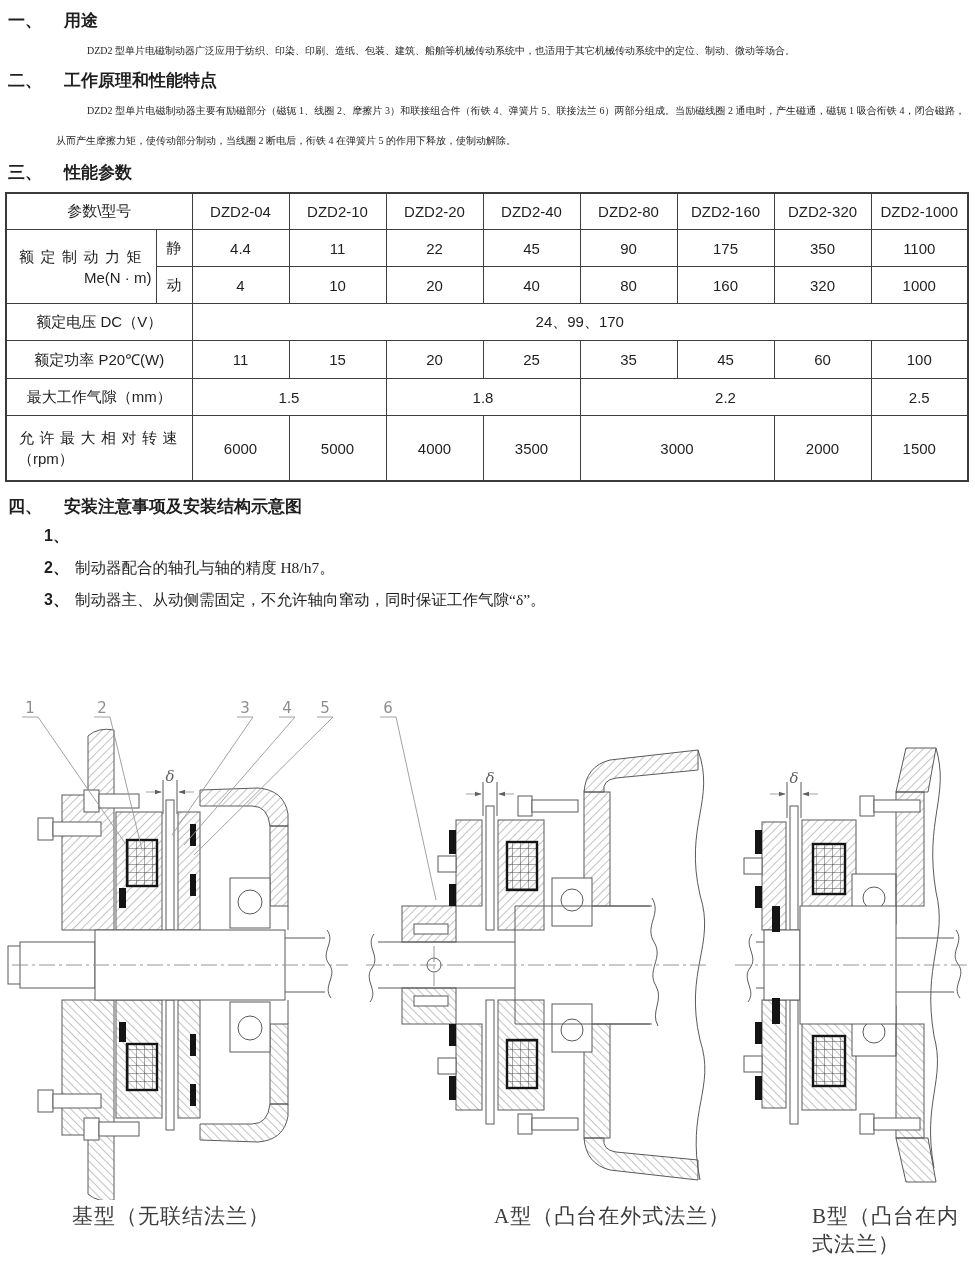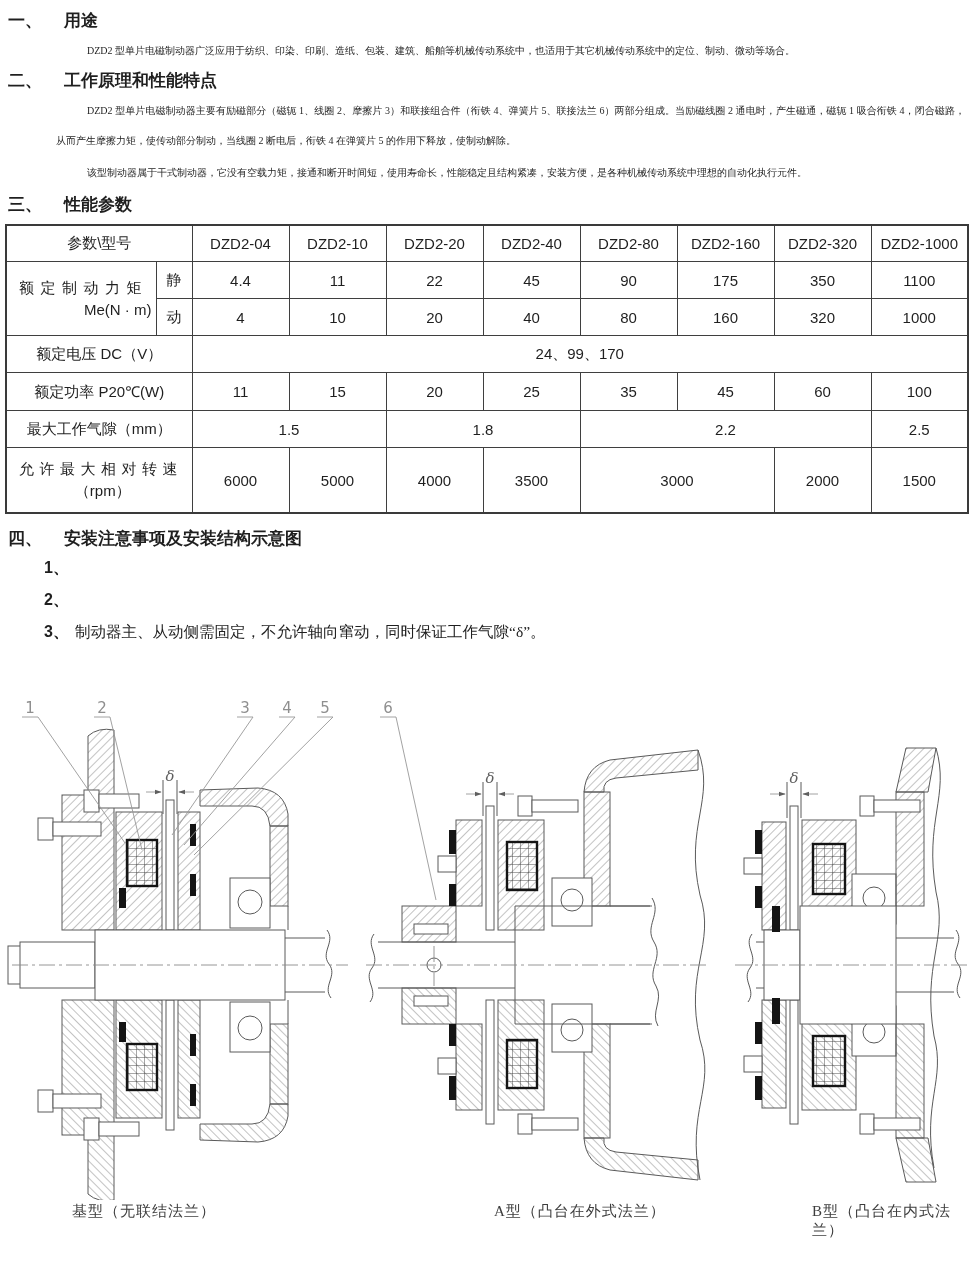--- a/index.html
+++ b/index.html
@@ -30,35 +30,35 @@
     border:2px solid #3a3a3a;
   }
   table.perf td {
     border:1px solid #3f3f3f; text-align:center; vertical-align:middle;
     padding:4px; height:28px; overflow:hidden;
   }
   tr.r-head td { height:27px; }
   tr.r-power td { height:29px; }
   tr.r-speed td { height:56px; }
   td.lbl { text-align:left; padding-left:7px;margin-left:33px; }
-  .just { text-align:justify; text-align-last:justify; padding:0 10px 0 8px; line-height:21px;font-family:Liberation Serif, serif; }
+  .just { text-align:justify; text-align-last:justify; padding:0 10px 0 8px; line-height:21px; }
   .ctr  { text-align:right; line-height:21px; }
-  .sub2 { text-align:center; padding-left:7px; line-height:21px; }
+  .sub2 { text-align:left; padding-left:7px; line-height:21px; }
 
   
   .item { display:flex; margin-left:44px; line-height:32px; font-size:15.5px; }
   .item .inum {
     font-family:"Liberation Sans", sans-serif;
     font-weight:700; font-size:16px; width:31px; flex:none;
   }
 
   
   .figwrap { position:absolute; left:0; top:688px; width:975px; height:512px; }
   .caption {
-    position:absolute; top:1202px; font-size:15px; color:#3d3d3d;
+    position:absolute; top:1202px; font-size:21px; color:#3d3d3d;
     font-family:"Liberation Serif", serif; letter-spacing:1px;
   }
   .cap1 { left:72px; } .cap2 { left:494px; } .cap3 { left:812px; }
 
   
   .s   { stroke:#5a5a5a; stroke-width:1; fill:none; }
   .sw  { stroke:#5a5a5a; stroke-width:1; fill:#ffffff; }
   .h   { stroke:#5a5a5a; stroke-width:1; fill:url(#hatch); }
   .coil{ stroke:#141414; stroke-width:2.4; fill:url(#grid); }
   .blk { fill:#141414; stroke:none; }
@@ -77,21 +77,20 @@
   </div>
   <p class="body-p">DZD2 型单片电磁制动器广泛应用于纺织、印染、印刷、造纸、包装、建筑、船舶等机械传动系统中，也适用于其它机械传动系统中的定位、制动、微动等场合。</p>
 </div>
 
 <div class="sec sec2">
   <div class="sec-head">
     <span class="marker">二、</span>
     <span class="sec-title">工作原理和性能特点</span>
   </div>
   <p class="body-p">DZD2 型单片电磁制动器主要有励磁部分（磁轭 1、线圈 2、摩擦片 3）和联接组合件（衔铁 4、弹簧片 5、联接法兰 6）两部分组成。当励磁线圈 2 通电时，产生磁通，磁轭 1 吸合衔铁 4，闭合磁路，从而产生摩擦力矩，使传动部分制动，当线圈 2 断电后，衔铁 4 在弹簧片 5 的作用下释放，使制动解除。</p>
-  <p class="body-p">该型制动器属于干式制动器，它没有空载力矩，接通和断开时间短，使用寿命长，性能稳定且结构紧凑，安装方便，是各种机械传动系统中理想的自动化执行元件。</p>
 </div>
 
 <div class="sec sec3">
   <div class="sec-head">
     <span class="marker">三、</span>
     <span class="sec-title">性能参数</span>
   </div>
 
   <table class="perf">
     <colgroup>
@@ -186,20 +185,21 @@
 <div class="sec sec4">
   <div class="sec-head">
     <span class="marker">四、</span>
     <span class="sec-title">安装注意事项及安装结构示意图</span>
   </div>
   <div class="item">
     <span class="inum">1、</span>
   </div>
   <div class="item">
     <span class="inum">2、</span>
+    <span>制动器配合的轴孔与轴的精度 H8/h7。</span>
   </div>
   <div class="item">
     <span class="inum">3、</span>
     <span>制动器主、从动侧需固定，不允许轴向窜动，同时保证工作气隙“δ”。</span>
   </div>
 </div>
 
 <div class="figwrap">
 <svg width="975" height="512" viewBox="0 688 975 512">
   <defs>

